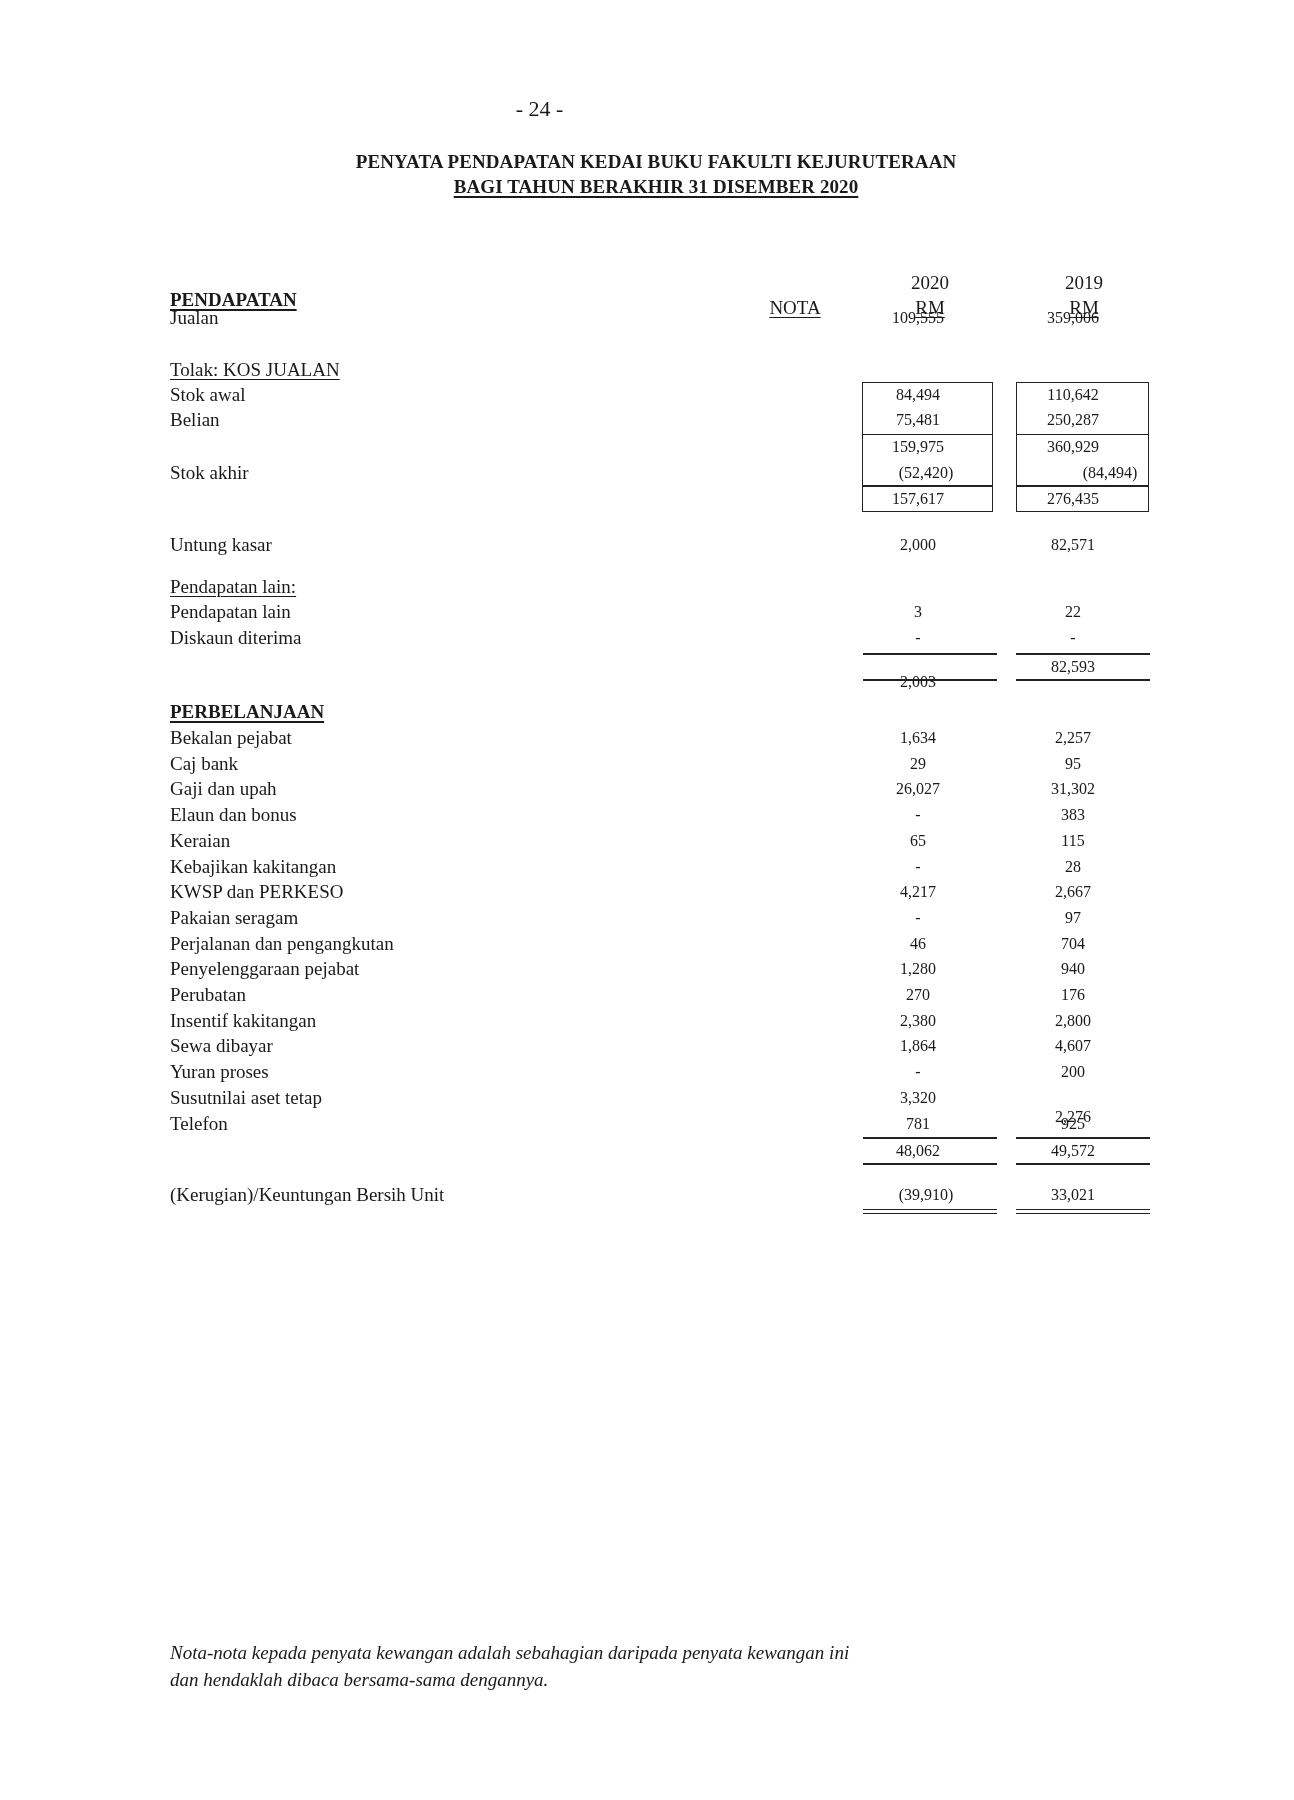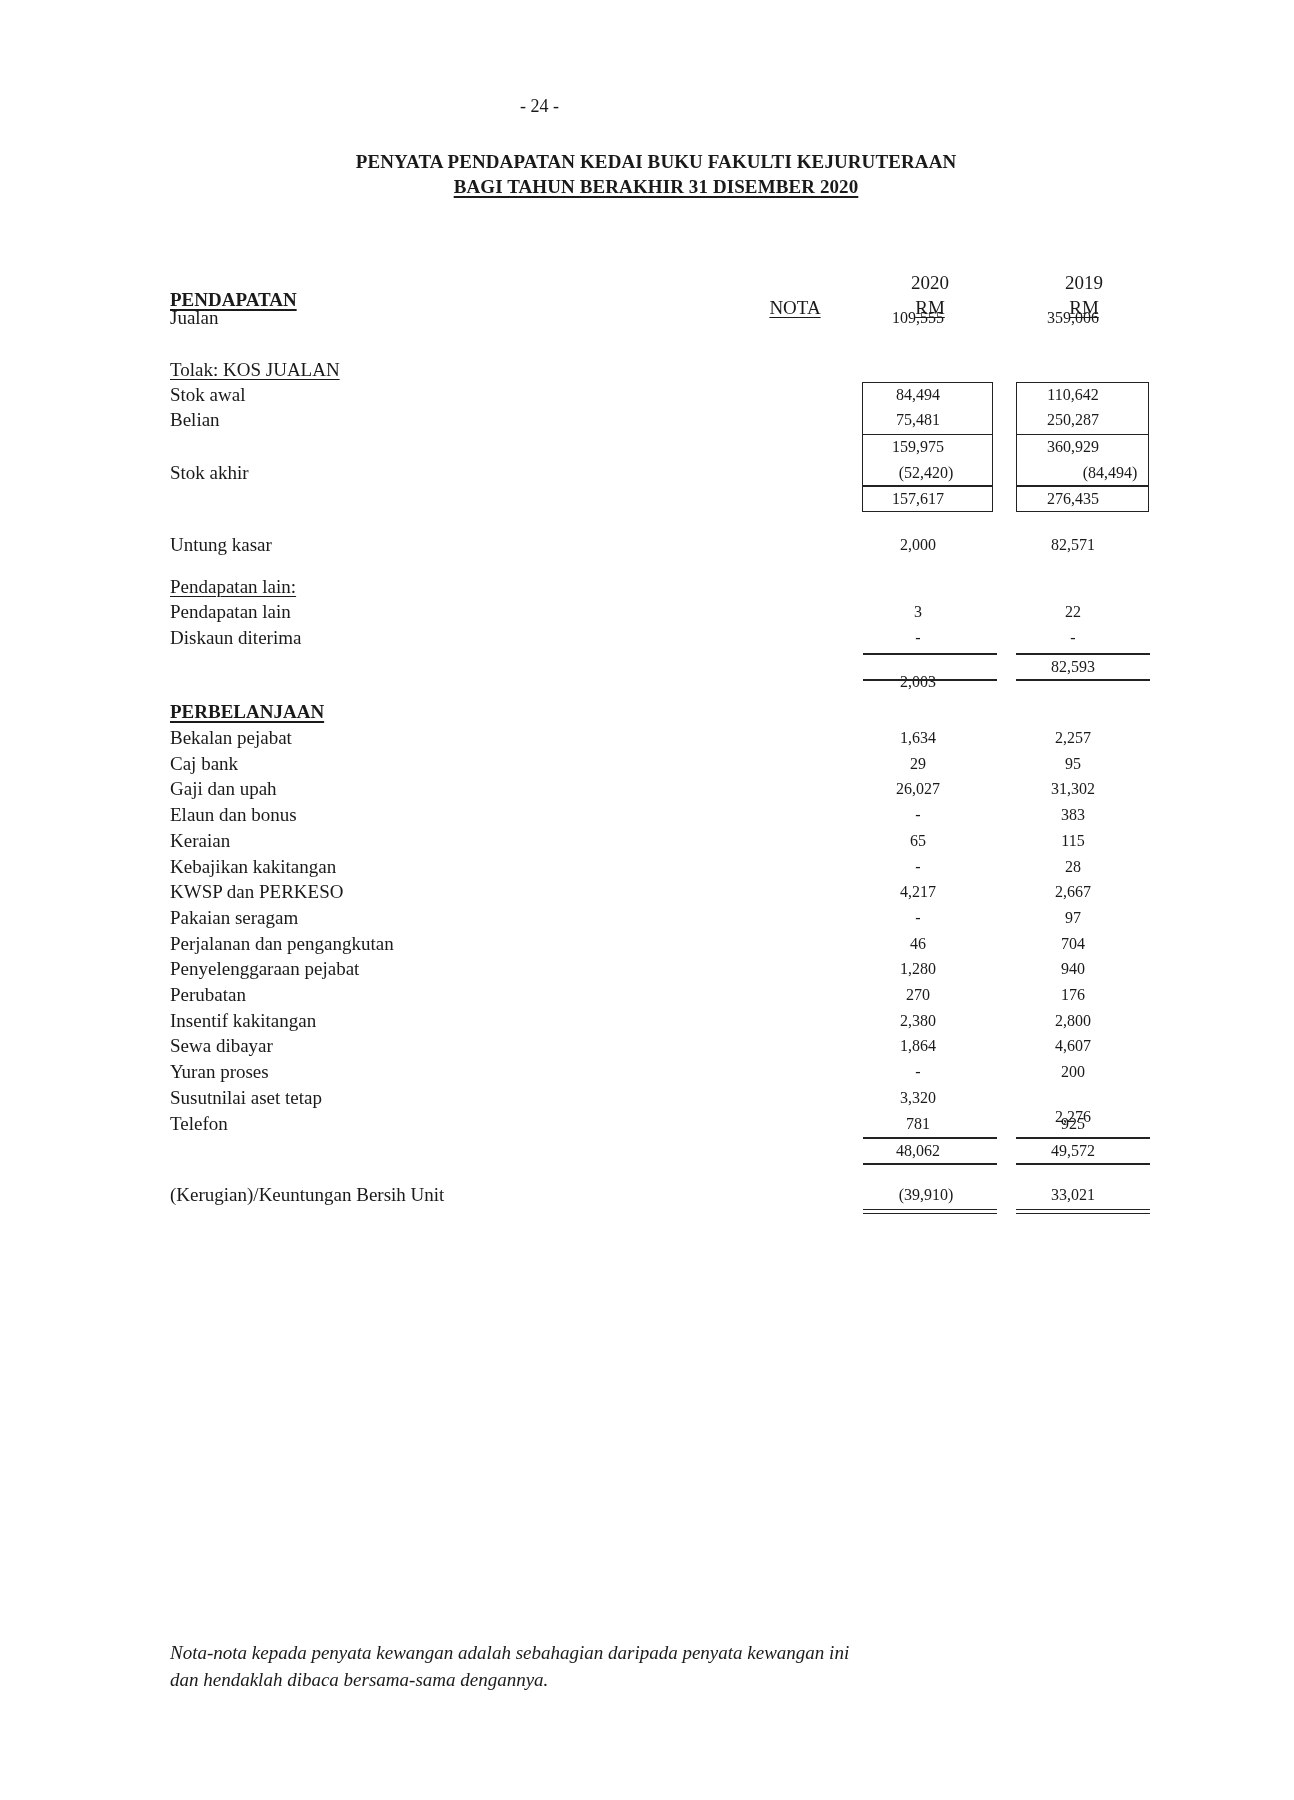--- a/index.html
+++ b/index.html
@@ -2,21 +2,21 @@
 <html><head>
   <meta charset="utf-8">
   <style>
     html, body { margin: 0; padding: 0; background: #ffffff; }
     body {
       width: 1294px; height: 1800px; position: relative; overflow: hidden;
       font-family: "Liberation Serif", "DejaVu Serif", serif;
       color: #1a1a1a;
     }
     .abs { position: absolute; white-space: nowrap; }
-    .page-num { left: 0; width: 1079px; top: 96px; text-align: center; font-size: 18px; }
+    .page-num { left: 0; width: 1079px; top: 96px; text-align: center; font-size: 22px; }
     .title { left: 0; width: 1312px; text-align: center; font-weight: bold; font-size: 19px; letter-spacing: 0.1px; }
     .title.t1 { top: 151px; }
     .title.t2 { top: 176px; }
     .title.t2 span { text-decoration: underline; text-decoration-thickness: 2px; text-underline-offset: 3px; }
     .hdr { font-size: 19px; text-align: center; width: 80px; margin-top: 44px; }
     .u { text-decoration: underline; text-underline-offset: 3px; text-decoration-thickness: 1px; }
     .lbl { left: 170px; font-size: 19px; line-height: 24px; }
     .lbl.bold { font-weight: bold; }
     .lbl.bold .u { text-decoration-thickness: 2px; }
     .num { font-size: 16px; line-height: 24px; text-align: center; width: 130px; }

